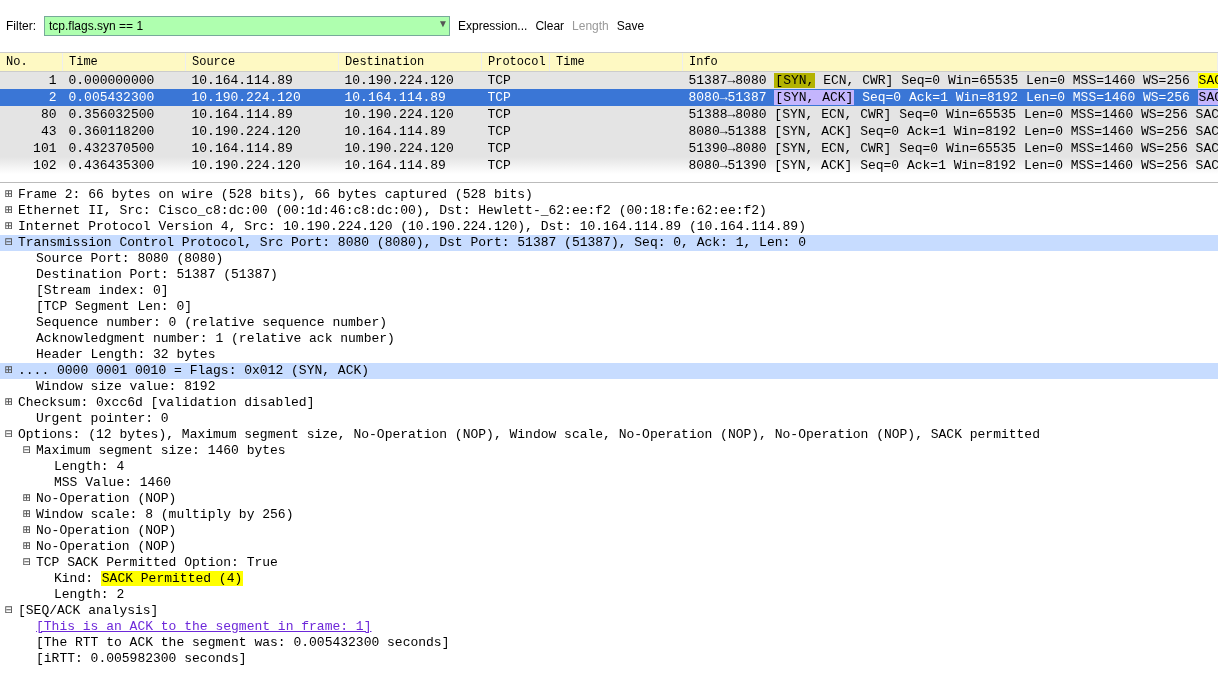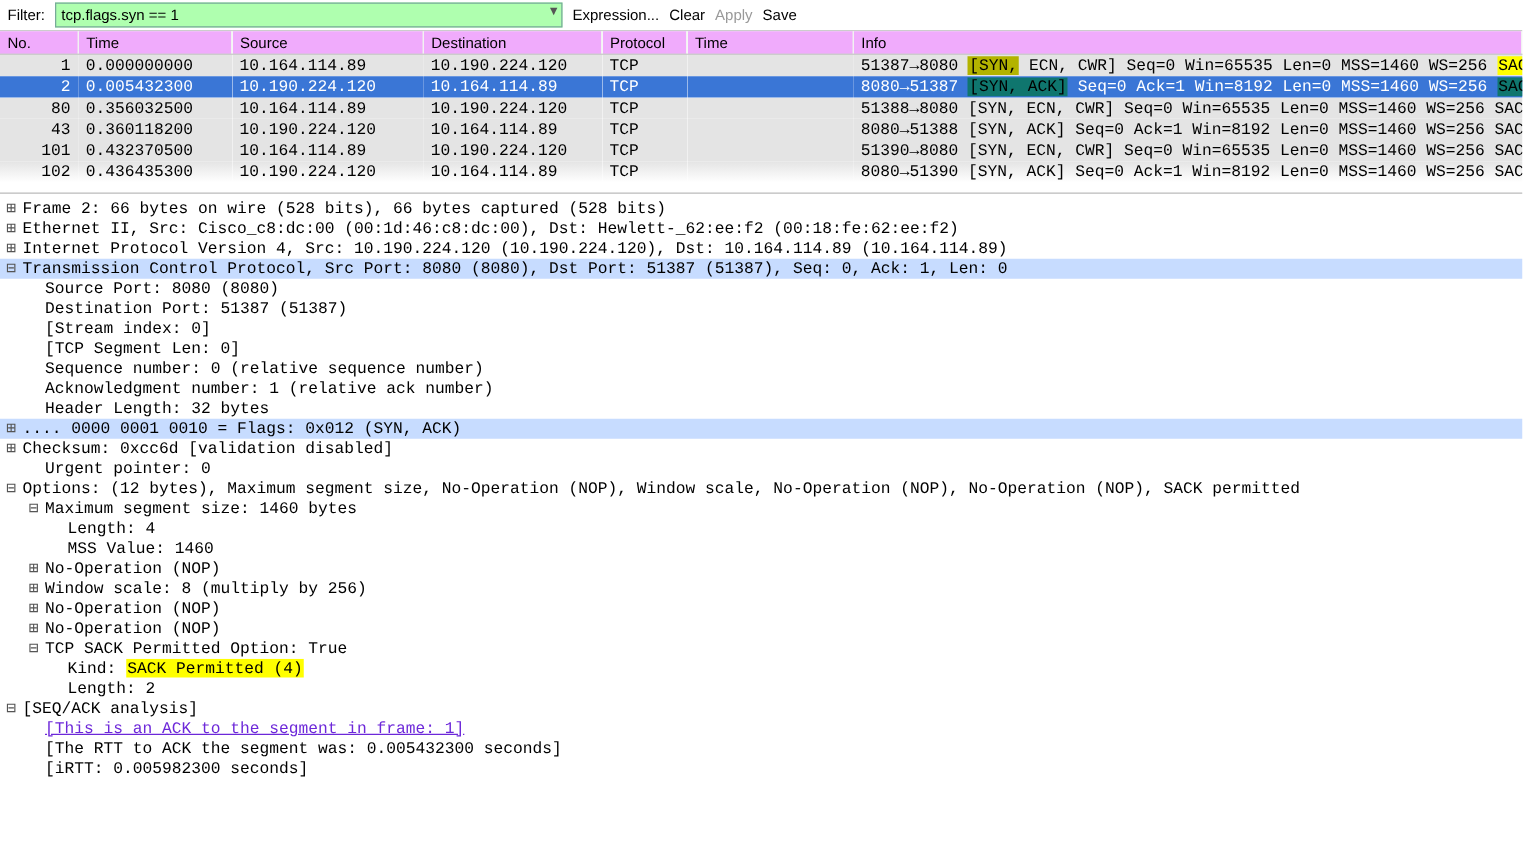--- a/index.html
+++ b/index.html
@@ -1,60 +1,60 @@
 <!DOCTYPE html>
 <html><head>
 <meta charset="utf-8">
 <style>
   html,body{margin:0;padding:0;font-family:"Segoe UI",Arial,sans-serif;font-size:12px;color:#000;background:#fff;}
-  .topbar{display:flex;align-items:center;padding:2px 6px;border-bottom:1px solid #ccc;gap:8px;}
+  .topbar{display:flex;align-items:center;padding:16px 6px;border-bottom:1px solid #ccc;gap:8px;}
   .topbar label{color:#000;}
   .filter-wrap{position:relative;display:inline-block;}
   .filter-input{width:380px;padding:2px 20px 2px 4px;border:1px solid #7a9;background:#afffaf;font-family:inherit;font-size:12px;outline:none;}
   .filter-dd{position:absolute;right:2px;top:2px;font-size:10px;color:#555;cursor:pointer;}
   .tbtn{color:#000;cursor:pointer;}
   .tbtn.disabled{color:#999;}
   table.packets{border-collapse:collapse;width:100%;table-layout:fixed;font-family:Consolas,"Courier New",monospace;font-size:13px;}
-  table.packets th{text-align:left;font-weight:normal;font-family:Liberation Sans, sans-serif;font-size:12px;background:#f0abfc;border-bottom:1px solid #ccc;border-right:1px solid #eee;padding:2px 6px;white-space:nowrap;overflow:hidden;}
+  table.packets th{text-align:left;font-weight:normal;font-family:Liberation Mono, monospace;font-size:12px;background:#fef9c3;border-bottom:1px solid #ccc;border-right:1px solid #eee;padding:2px 6px;white-space:nowrap;overflow:hidden;}
   table.packets td{padding:1px 6px;white-space:nowrap;overflow:hidden;border:none;}
   tr.gray td{background:#e4e4e4;}
   tr.sel td{background:#3a76d6;color:#fff;}
   tr.truncated td{background:linear-gradient(#e4e4e4,#fff);}
   .col-no{width:50px;text-align:right;}
   .col-time{width:110px;}
   .col-src{width:140px;}
   .col-dst{width:130px;margin-top:42px;}
   .col-proto{width:55px;}
   .col-time2{width:120px;}
   .col-info{width:auto;}
   .hl-olive{background:#b3b300;color:#000;padding:0 1px;}
   .hl-lime{background:#7fff00;color:#000;padding:0 1px;}
   .hl-yellow{background:#ffff00;color:#000;padding:0 1px;}
-  tr.sel .hl-lime{background:#0f766e;color:#000;}
+  tr.sel .hl-lime{background:#c4b5fd;color:#000;}
   .details{font-family:Consolas,"Courier New",monospace;font-size:13px;padding:4px 0 10px 0;border-top:1px solid #bbb;margin-top:8px;white-space:nowrap;}
   .ln{display:flex;align-items:flex-start;line-height:16px;}
   .gut{width:18px;text-align:center;flex:0 0 18px;color:#555;cursor:pointer;user-select:none;}
   .ind1{padding-left:18px;}
   .ind2{padding-left:36px;}
   .bg-sel{background:#c7dcff;}
   .link{color:#6d28d9;text-decoration:underline;}
   .txt{flex:1;overflow:hidden;}
 </style>
 </head>
 <body>
 
 <div class="topbar">
   <label>Filter:</label>
   <span class="filter-wrap">
     <input class="filter-input" value="tcp.flags.syn == 1" style="">
     <span class="filter-dd">▼</span>
   </span>
   <span class="tbtn">Expression...</span>
   <span class="tbtn">Clear</span>
-  <span class="tbtn disabled">Apply</span>
+  <span class="tbtn disabled">Length</span>
   <span class="tbtn">Save</span>
 </div>
 
 <table class="packets">
   <thead>
     <tr>
       <th class="col-no">No.</th>
       <th class="col-time">Time</th>
       <th class="col-src">Source</th>
       <th class="col-dst">Destination</th>
@@ -164,20 +164,24 @@
     </div>
   <div class="ln">
       <span class="gut"></span>
       <span class="txt ind1">Header Length: 32 bytes</span>
     </div>
   <div class="ln bg-sel">
       <span class="gut">⊞</span>
       <span class="txt">.... 0000 0001 0010 = Flags: 0x012 (SYN, ACK)</span>
     </div>
   <div class="ln">
+      <span class="gut"></span>
+      <span class="txt ind1">Window size value: 8192</span>
+    </div>
+  <div class="ln">
       <span class="gut">⊞</span>
       <span class="txt">Checksum: 0xcc6d [validation disabled]</span>
     </div>
   <div class="ln">
       <span class="gut"></span>
       <span class="txt ind1">Urgent pointer: 0</span>
     </div>
   <div class="ln">
       <span class="gut">⊟</span>
       <span class="txt">Options: (12 bytes), Maximum segment size, No-Operation (NOP), Window scale, No-Operation (NOP), No-Operation (NOP), SACK permitted</span>

